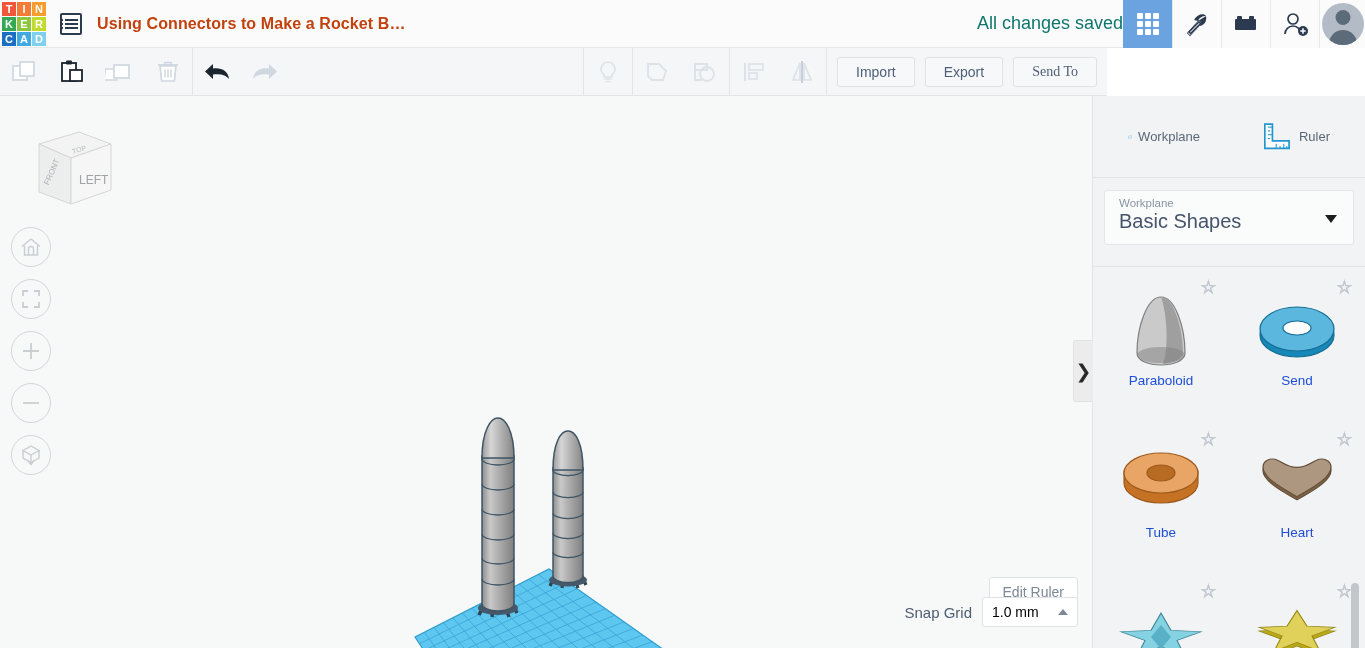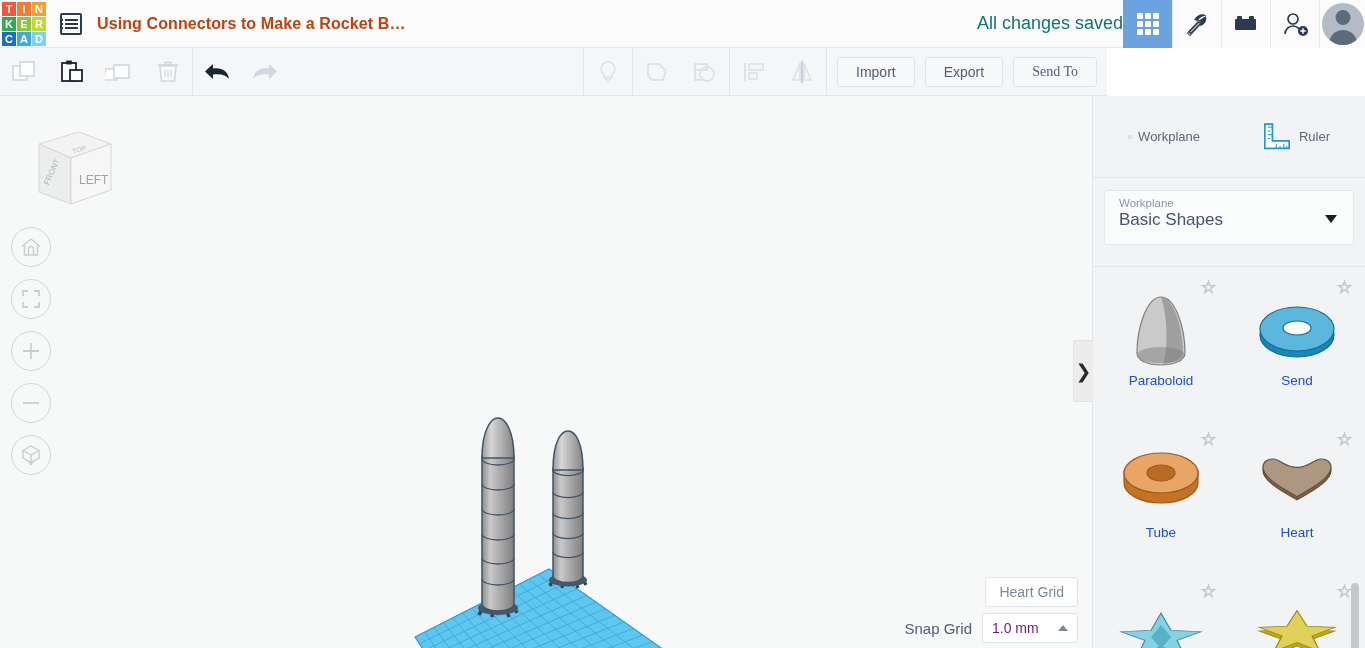--- a/index.html
+++ b/index.html
@@ -112,30 +112,30 @@
     display: flex; align-items: center; justify-content: center; cursor: pointer;
   }
 
   .edit-grid-btn {
     position: absolute; right: 14px; bottom: 41px;
     height: 30px; padding: 0 13px;
     border: 1px solid #e0e3e6; border-radius: 3px; background: #ffffff;
     color: #7c8999; font-size: 14px; display: flex; align-items: center; cursor: pointer;
   }
   .snap-row {
-    position: absolute; right: 14px; bottom: 5px;
+    position: absolute; right: 14px; bottom: 21px;
     display: flex; align-items: center;
   }
   .snap-label { font-size: 15px; color: #4e5d72; margin-right: 10px; }
   .snap-select {
     width: 96px; height: 30px; border: 1px solid #e0e3e6; border-radius: 3px;
     background: #ffffff; display: flex; align-items: center;
     padding: 0 9px; cursor: pointer;
   }
-  .snap-value { font-size: 14px; color: #701a75; flex: 1; }
+  .snap-value { font-size: 14px; color: #000000; flex: 1; }
   .caret-up {
     width: 0; height: 0; border-left: 5px solid transparent;
     border-right: 5px solid transparent; border-bottom: 6px solid #7c8999;
   }
 
   
   .rpanel {
     position: absolute; top: 96px; right: 0; width: 273px; height: 552px;
     background: #f2f3f4; border-left: 1px solid #e2e5e8;
   }
@@ -147,21 +147,21 @@
     display: flex; flex-direction: row; align-items: center;
     gap: 6px; cursor: pointer; width: 72px; text-align: right;
   }
   .rp-tool-label { font-size: 13px; color: #5a6779; }
   .dropdown {
     margin: 12px 11px 0 11px; height: 55px; background: #fafbfb;
     border: 1px solid #e4e7ea; border-radius: 3px;
     padding: 6px 14px 0 14px; position: relative; cursor: pointer;
   }
   .dd-sub { font-size: 11.5px; color: #8a95a3; }
-  .dd-main { font-size: 17px; color: #46546b; margin-top: 1px; }
+  .dd-main { font-size: 20px; color: #46546b; margin-top: 1px; }
   .caret-down {
     position: absolute; right: 16px; top: 24px;
     width: 0; height: 0; border-left: 6px solid transparent;
     border-right: 6px solid transparent; border-top: 8px solid #1d1d1d;
   }
   .shapes {
     position: absolute; top: 170px; left: 0; right: 0; bottom: 0;
     overflow: hidden; border-top: 1px solid #e4e7ea;
   }
   .shape-grid { display: flex; flex-wrap: wrap; padding-top: 4px; }
@@ -494,21 +494,21 @@
         <g fill="none" stroke="#3f5566" stroke-width="1.3">
           <path d="M553,374 a15 5.6 0 0 0 30 0"></path>
           <path d="M553,396 a15 5.6 0 0 0 30 0"></path>
           <path d="M553,417 a15 5.6 0 0 0 30 0"></path>
           <path d="M553,437 a15 5.6 0 0 0 30 0"></path>
           <path d="M553,456 a15 5.6 0 0 0 30 0"></path>
         </g>
       </g>
     </svg>
 
-    <button class="edit-grid-btn">Heart Grid</button>
+    <button class="edit-grid-btn">Edit Ruler</button>
 
     <div class="snap-row">
       <span class="snap-label">Snap Grid</span>
       <div class="snap-select">
         <span class="snap-value">1.0 mm</span>
         <span class="caret-up"></span>
       </div>
     </div>
   </div>
 

